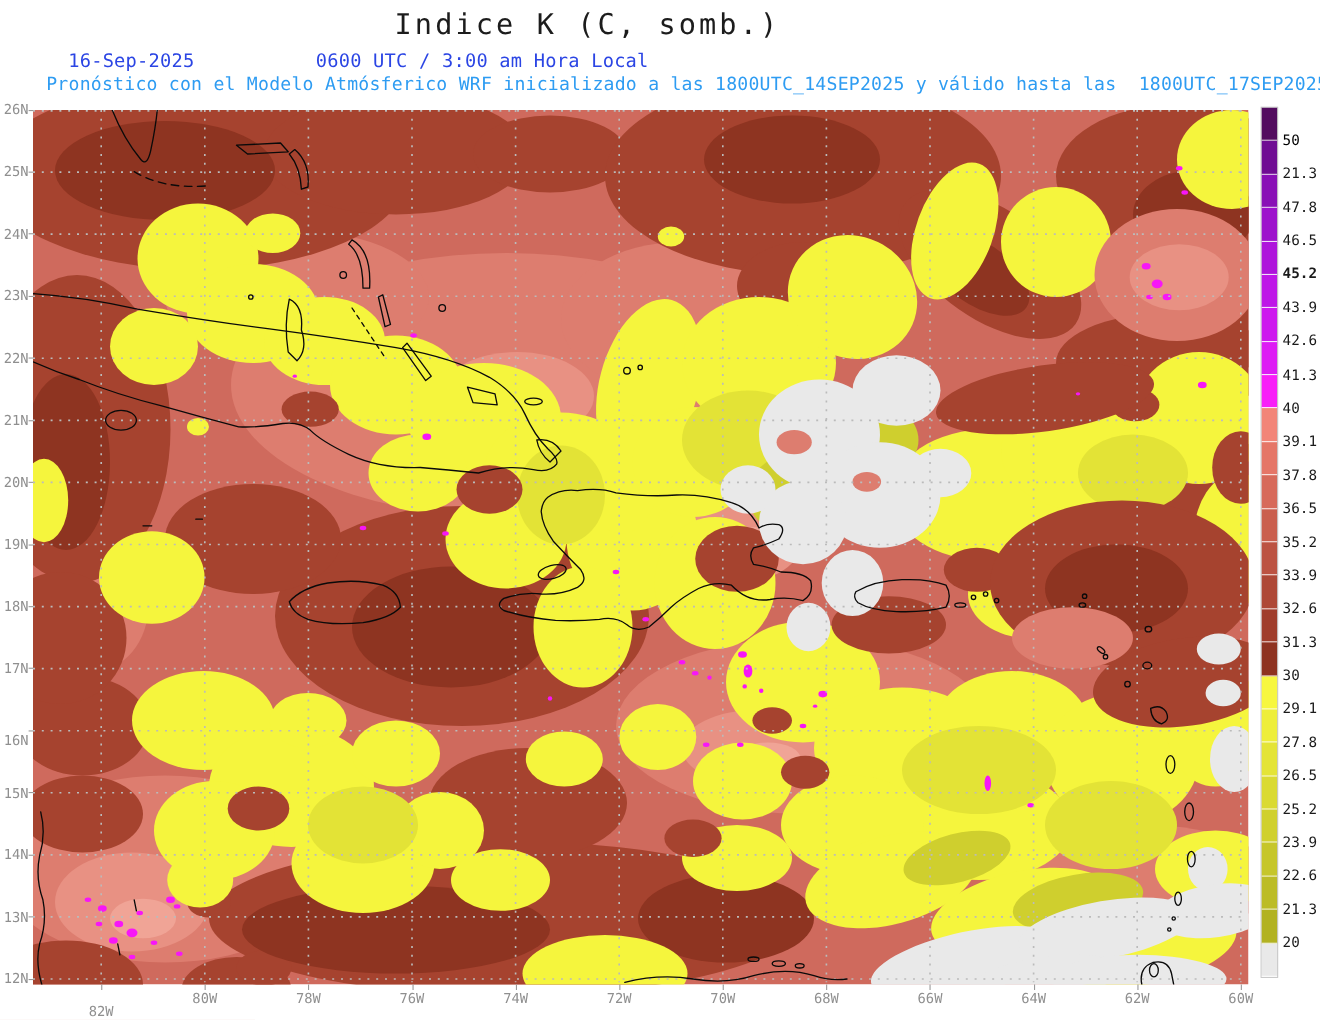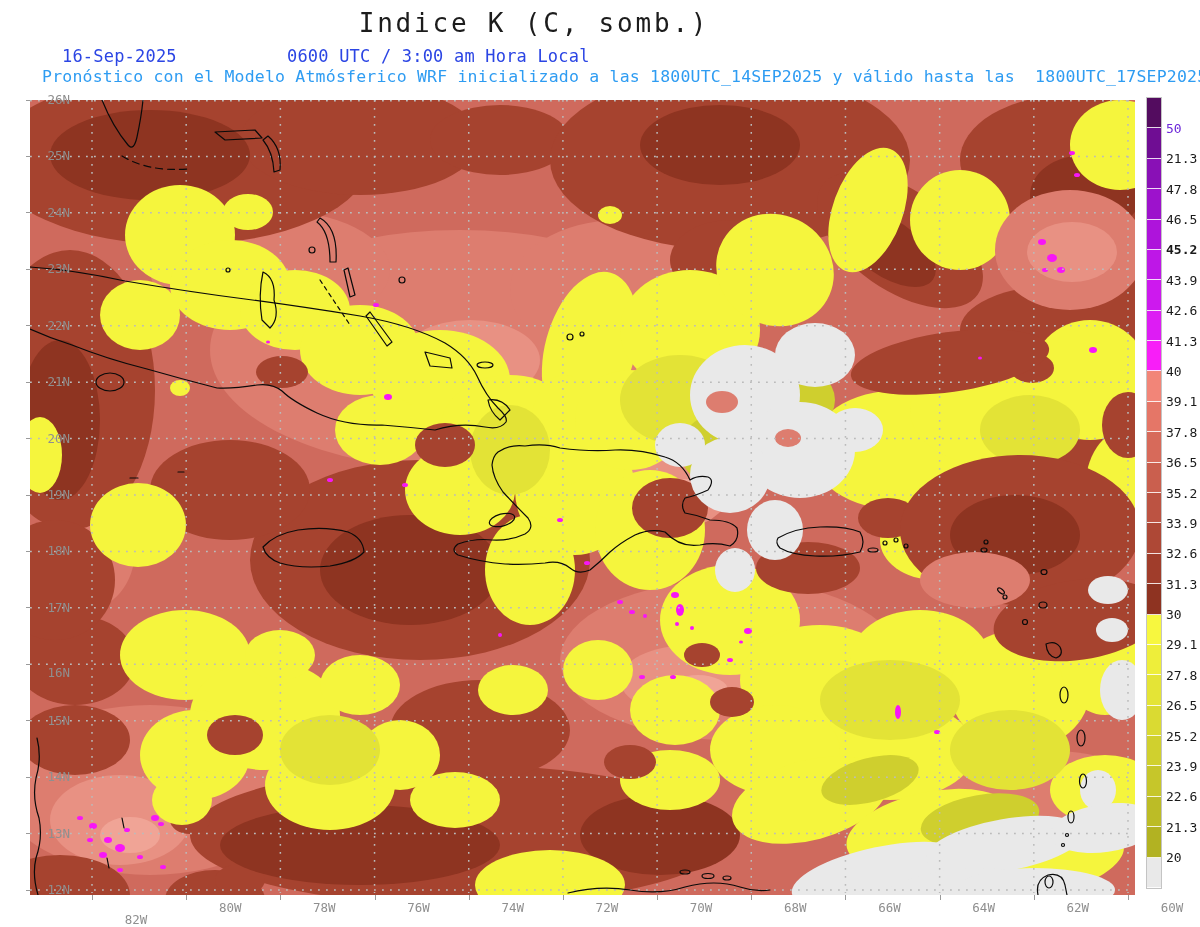--- a/index.html
+++ b/index.html
@@ -6,21 +6,21 @@
   #page{position:relative;width:1200px;height:927px;background:#fff;overflow:hidden;
         font-family:"DejaVu Sans Mono","Liberation Mono",monospace;}
   #title{position:absolute;top:8px;left:0;width:1068px;text-align:center;
          font-size:26px;letter-spacing:2.8px;color:#1c1c1c;}
   .hline{position:absolute;font-size:17px;letter-spacing:.2px;white-space:pre;}
   #dateline{top:46px;left:62px;}
   #timeline{top:46px;left:287px;}
   #modelline{top:67px;left:42px;font-size:16.5px;}
   #mapwrap{position:absolute;left:30px;top:100px;width:1105px;height:795px;}
   #mapsvg{display:block;}
-  .axlab{position:absolute;font-size:12.5px;color:#8f8f8f;line-height:14px;padding-left:44px;}
+  .axlab{position:absolute;font-size:12.5px;color:#8f8f8f;line-height:14px;}
   .axx{width:44px;text-align:center;top:901px;}
   .axy{width:25px;text-align:right;left:1px;}
   .tickv{position:absolute;width:1px;height:5px;background:#9a9a9a;top:895px;}
   .tickh{position:absolute;width:4px;height:1px;background:#9a9a9a;left:26px;}
   #colorbar{position:absolute;left:1147px;top:98px;width:14px;height:790px;
             outline:1px solid #c4c4c4;}
   .cbseg{position:absolute;left:0;width:14px;box-sizing:border-box;
          border-bottom:1px solid rgba(255,255,255,.85);}
   .cblab{position:absolute;left:1166px;font-size:13px;color:#1a1a1a;line-height:15px;}
   #watermark{position:absolute;left:916px;top:871px;width:219px;height:26px;
@@ -417,21 +417,21 @@
       <div class="cbseg" style="top: 546.923px; height: 30.3846px; background: rgb(238, 238, 58);"></div>
       <div class="cbseg" style="top: 577.308px; height: 30.3846px; background: rgb(228, 228, 54);"></div>
       <div class="cbseg" style="top: 607.692px; height: 30.3846px; background: rgb(218, 218, 50);"></div>
       <div class="cbseg" style="top: 638.077px; height: 30.3846px; background: rgb(208, 208, 46);"></div>
       <div class="cbseg" style="top: 668.462px; height: 30.3846px; background: rgb(198, 198, 42);"></div>
       <div class="cbseg" style="top: 698.846px; height: 30.3846px; background: rgb(188, 188, 38);"></div>
       <div class="cbseg" style="top: 729.231px; height: 30.3846px; background: rgb(178, 178, 34);"></div>
       <div class="cbseg" style="top: 759.615px; height: 30.3846px; background: rgb(233, 233, 233);"></div>
     </div>
   <div id="cblabels">
-      <div class="cblab" style="top: 120.885px; color: #6d28d9;">50</div>
+      <div class="cblab" style="top: 120.885px; color: #000000;">50</div>
       <div class="cblab" style="top: 151.269px; color: rgb(26, 26, 26);">21.3</div>
       <div class="cblab" style="top: 181.654px; color: rgb(26, 26, 26);">47.8</div>
       <div class="cblab" style="top: 212.038px; color: rgb(26, 26, 26);">46.5</div>
       <div class="cblab" style="top: 242.423px; color: rgb(26, 26, 26); font-weight: bold;">45.2</div>
       <div class="cblab" style="top: 272.808px; color: rgb(26, 26, 26);">43.9</div>
       <div class="cblab" style="top: 303.192px; color: rgb(26, 26, 26);">42.6</div>
       <div class="cblab" style="top: 333.577px; color: rgb(26, 26, 26);">41.3</div>
       <div class="cblab" style="top: 363.962px; color: rgb(26, 26, 26);">40</div>
       <div class="cblab" style="top: 394.346px; color: rgb(26, 26, 26);">39.1</div>
       <div class="cblab" style="top: 424.731px; color: rgb(26, 26, 26);">37.8</div>

